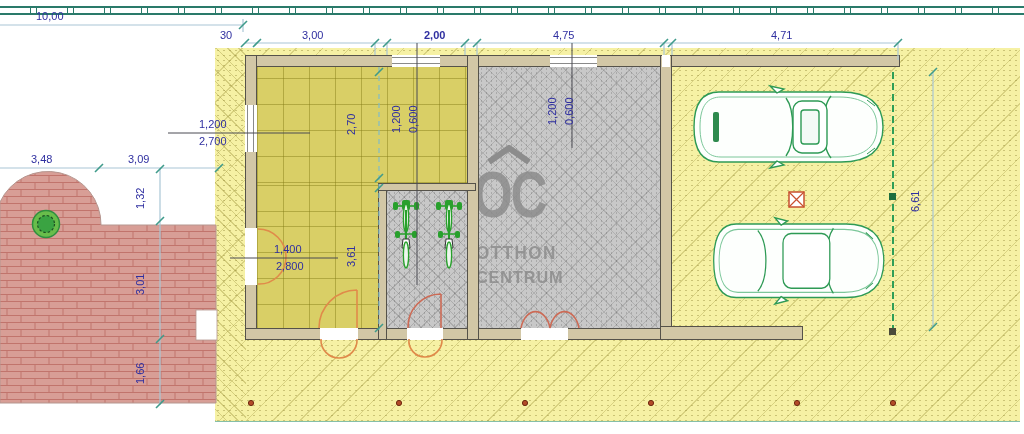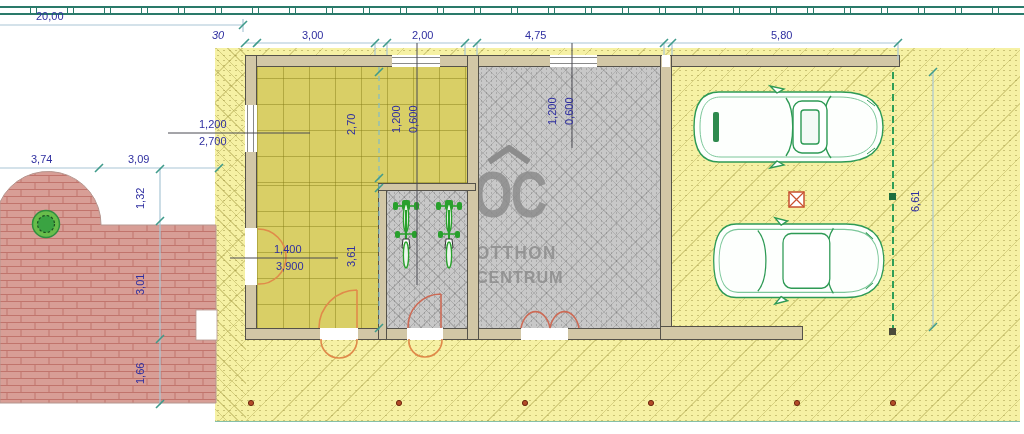--- a/index.html
+++ b/index.html
@@ -219,37 +219,37 @@
     <g stroke="#4a4a52" stroke-width="1">
       <line x1="417" y1="43" x2="417" y2="285"></line>
       <line x1="572" y1="43" x2="572" y2="148"></line>
       <line x1="168" y1="133" x2="310" y2="133"></line>
       <line x1="230" y1="258" x2="338" y2="258"></line>
     </g>
   </svg>
 
   <div class="abs fence" style="left:0;top:6px;width:1024px;height:9px;box-sizing:border-box;"></div>
 
-  <span class="dim" style="left:36px;top:10px;">20,00</span>
-  <span class="dim" style="left:212px;top:29px;font-style:italic;">30</span>
+  <span class="dim" style="left:36px;top:10px;">10,00</span>
+  <span class="dim" style="left:220px;top:29px;">30</span>
   <span class="dim" style="left:302px;top:29px;">3,00</span>
-  <span class="dim" style="left:412px;top:29px;">2,00</span>
-  <span class="dim" style="left:525px;top:29px;text-align:right;">4,75</span>
-  <span class="dim" style="left:771px;top:29px;">5,80</span>
-  <span class="dim" style="left:31px;top:153px;">3,74</span>
+  <span class="dim" style="left:424px;top:29px;font-weight:bold;">2,00</span>
+  <span class="dim" style="left:553px;top:29px;text-align:right;">4,75</span>
+  <span class="dim" style="left:771px;top:29px;">4,71</span>
+  <span class="dim" style="left:31px;top:153px;">3,48</span>
   <span class="dim" style="left:128px;top:153px;">3,09</span>
   <span class="dim rl" style="left:146px;top:197px;">1,32</span>
   <span class="dim rl" style="left:146px;top:283px;">3,01</span>
   <span class="dim rl" style="left:146px;top:372px;">1,66</span>
   <span class="dim rl" style="left:357px;top:123px;">2,70</span>
   <span class="dim rl" style="left:357px;top:255px;">3,61</span>
   <span class="dim rl" style="left:921px;top:200px;">6,61</span>
 
   <span class="dim" style="left:199px;top:118px;">1,200</span>
   <span class="dim" style="left:199px;top:135px;">2,700</span>
   <span class="dim" style="left:274px;top:243px;">1,400</span>
-  <span class="dim" style="left:276px;top:260px;">3,900</span>
+  <span class="dim" style="left:276px;top:260px;">2,800</span>
   <span class="dim rl" style="left:402px;top:121px;">1,200</span>
   <span class="dim rl" style="left:419px;top:121px;">0,600</span>
   <span class="dim rl" style="left:558px;top:113px;">1,200</span>
   <span class="dim rl" style="left:575px;top:113px;">0,600</span>
 
 </div>
 
 </body></html>

